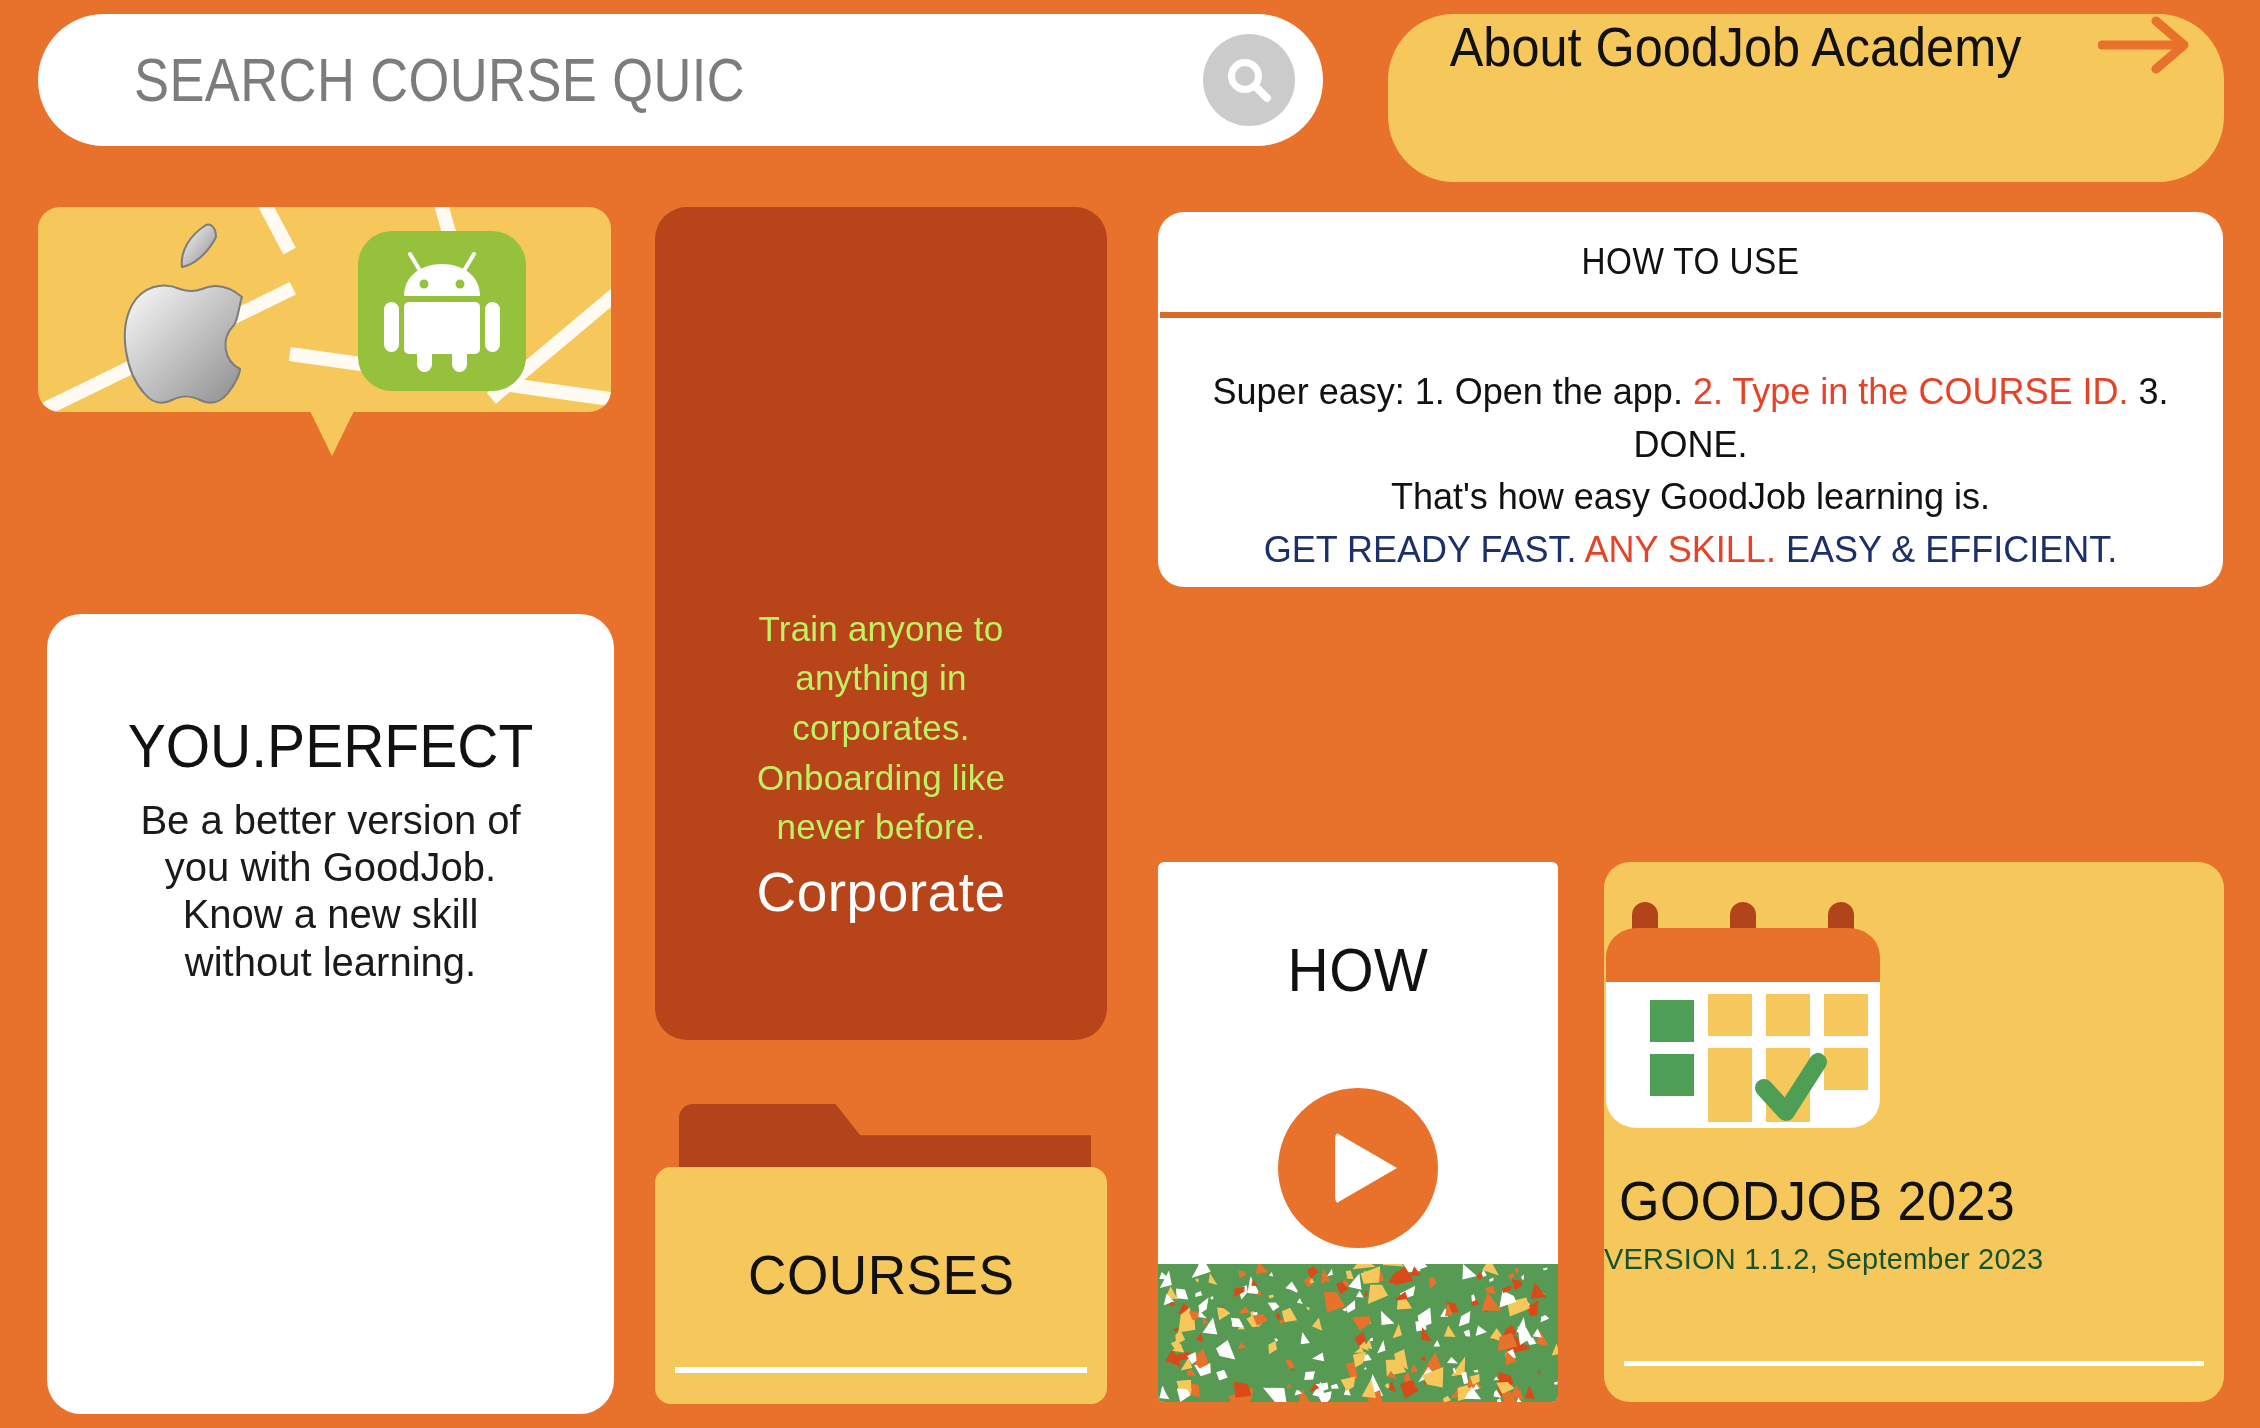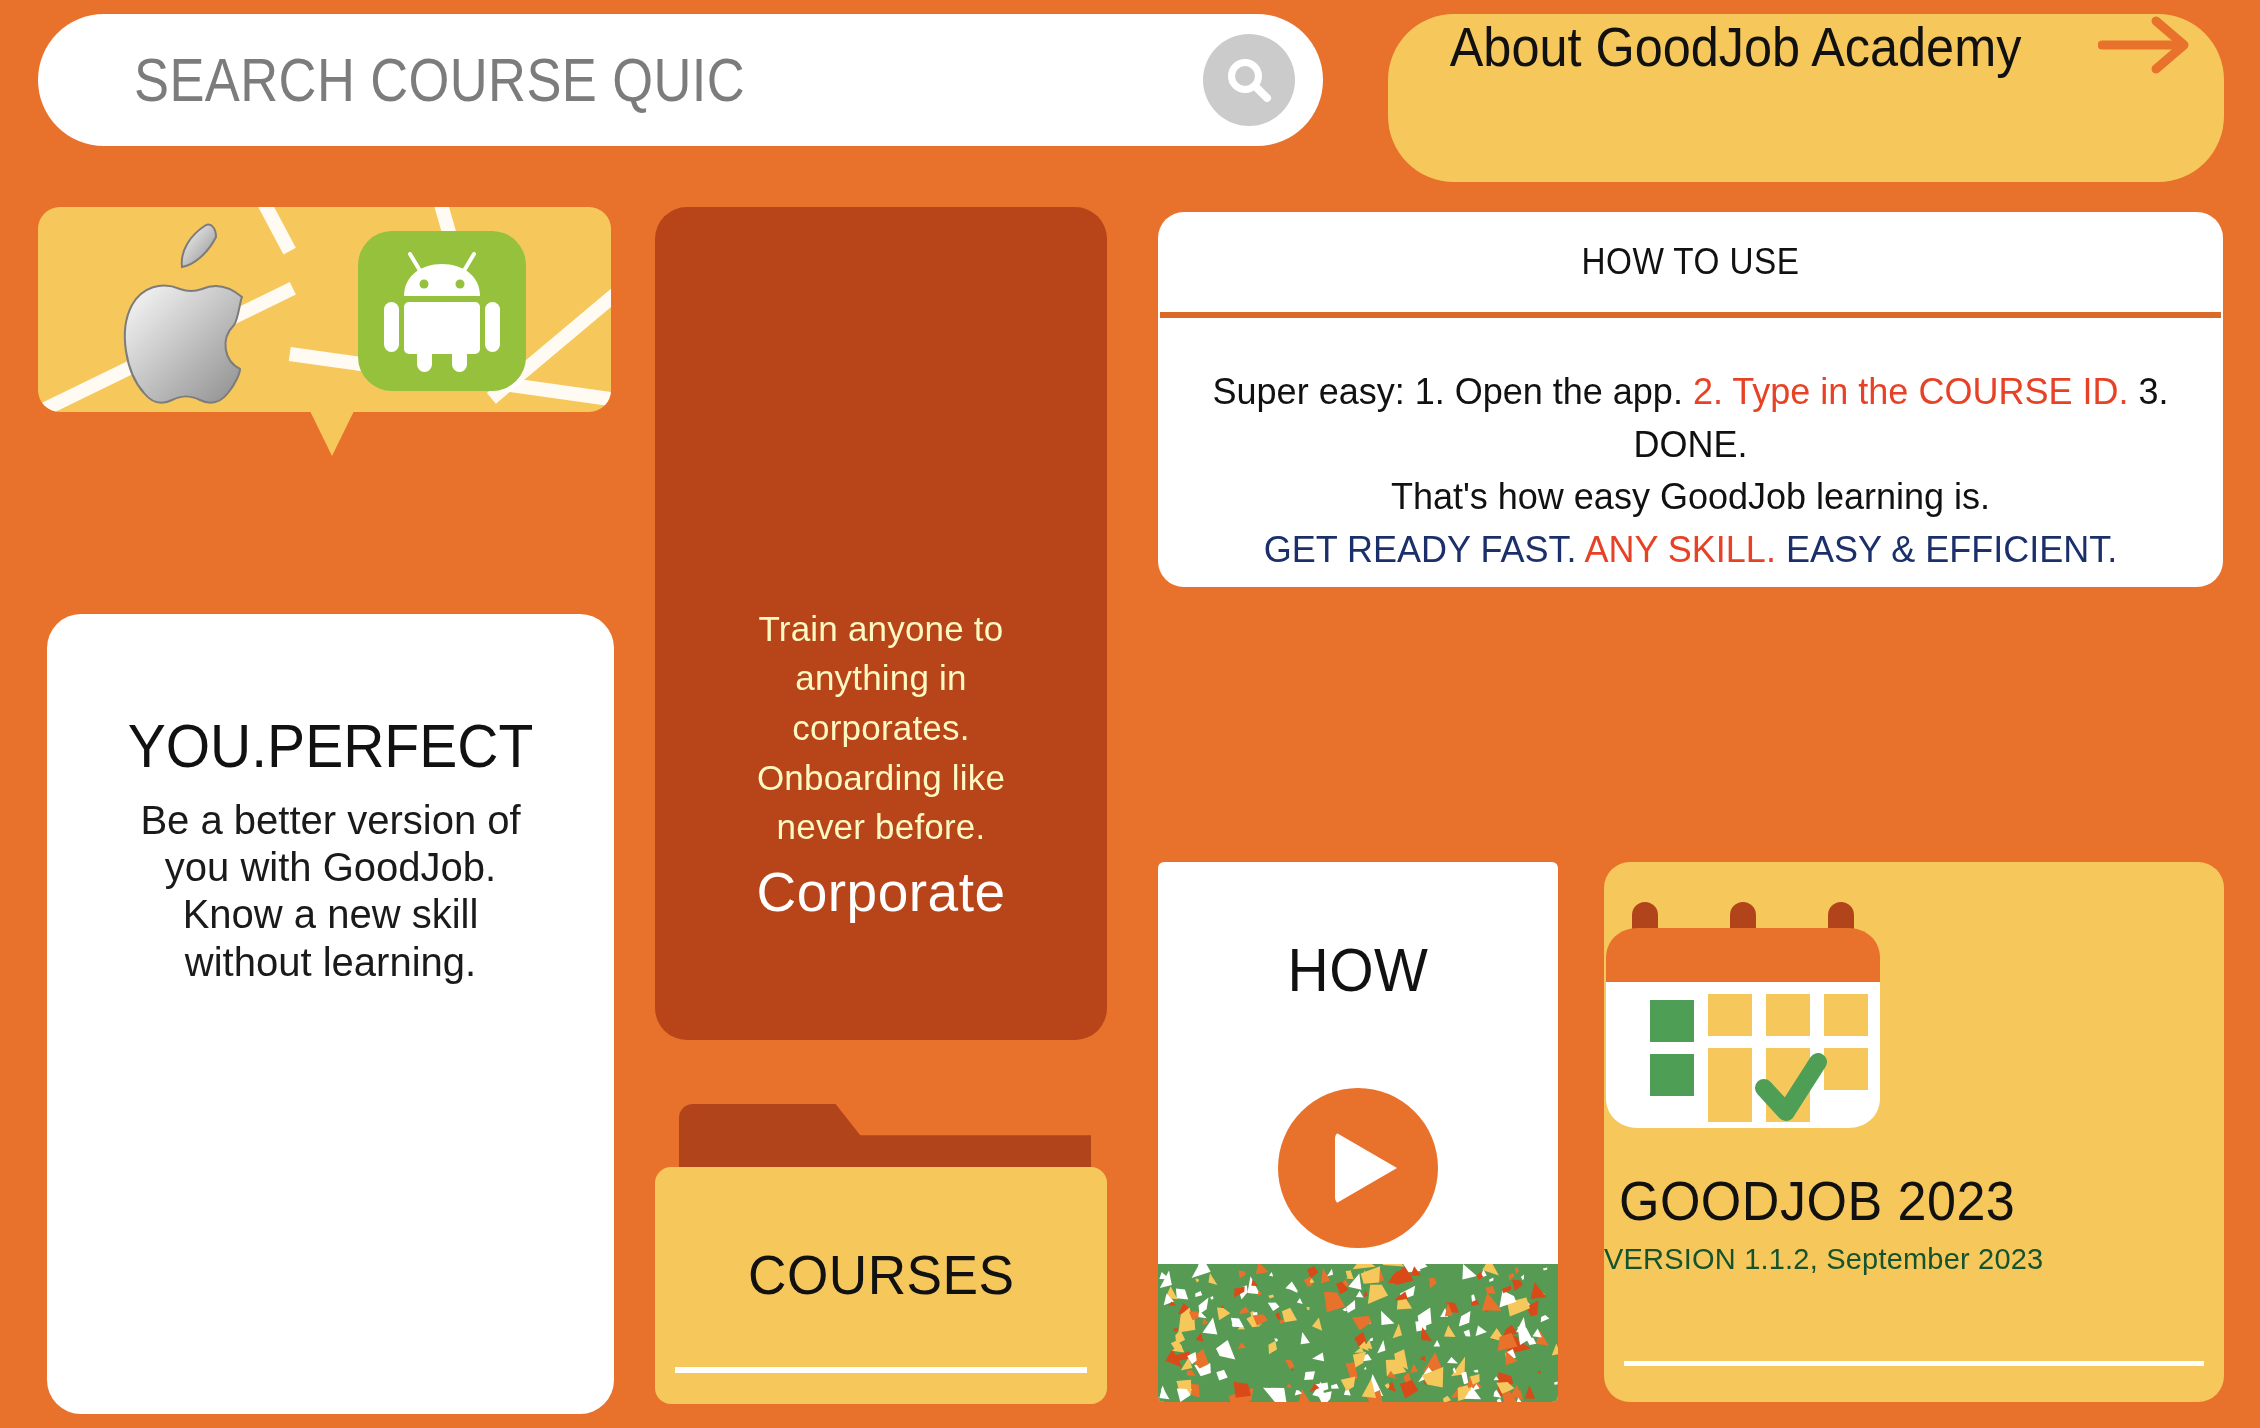--- a/index.html
+++ b/index.html
@@ -152,21 +152,21 @@
     display: flex;
     flex-direction: column;
     justify-content: flex-end;
     align-items: center;
     box-sizing: border-box;
     padding-bottom: 116px;
   }
   .corporate-body {
     font-size: 35px;
     line-height: 1.42;
-    color: #fef9c3;
+    color: #bef264;
     text-align: center;
     width: 280px;
     letter-spacing: .2px;
   }
   .corporate-title {
     font-size: 55px;
     color: #FFFFFF;
     letter-spacing: .5px;
     margin-top: 8px;
     white-space: nowrap;

